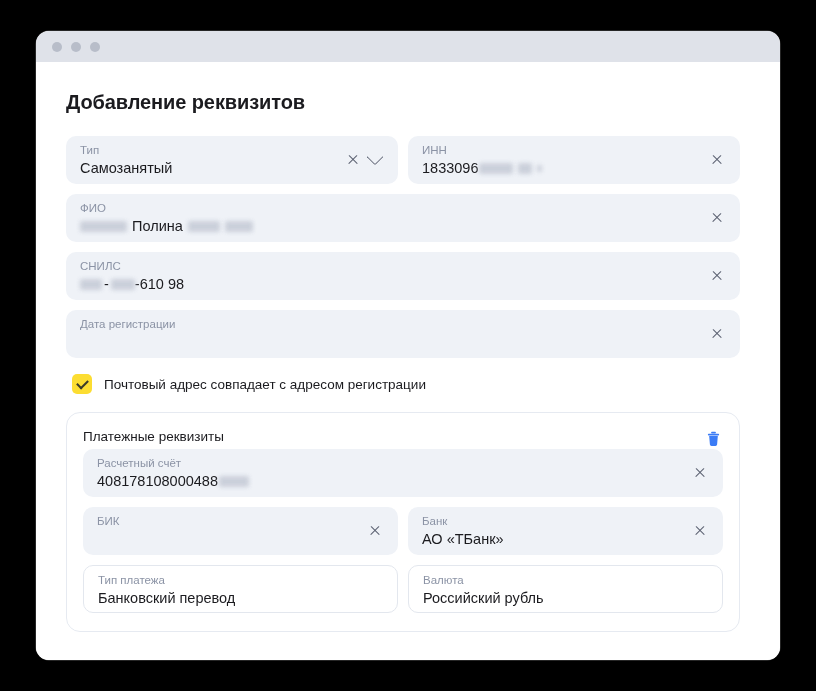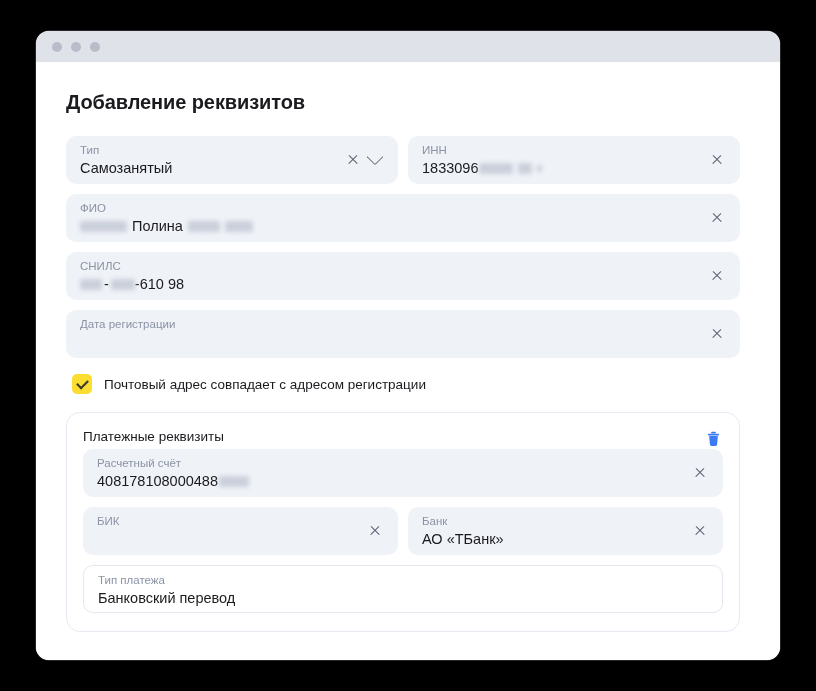--- a/index.html
+++ b/index.html
@@ -346,18 +346,22 @@
                 <span class="x-glyph"></span>
               </span>
           </div>
         </div>
 
         <div class="row" style="margin-bottom:0;">
           <div class="field plain">
             <div class="f-label">Тип платежа</div>
             <div class="f-value">Банковский перевод</div>
           </div>
+          <div class="field plain">
+            <div class="f-label">Валюта</div>
+            <div class="f-value">Российский рубль</div>
+          </div>
         </div>
       </div>
 
     </div>
   </div>
 </div>
 
 </body></html>

